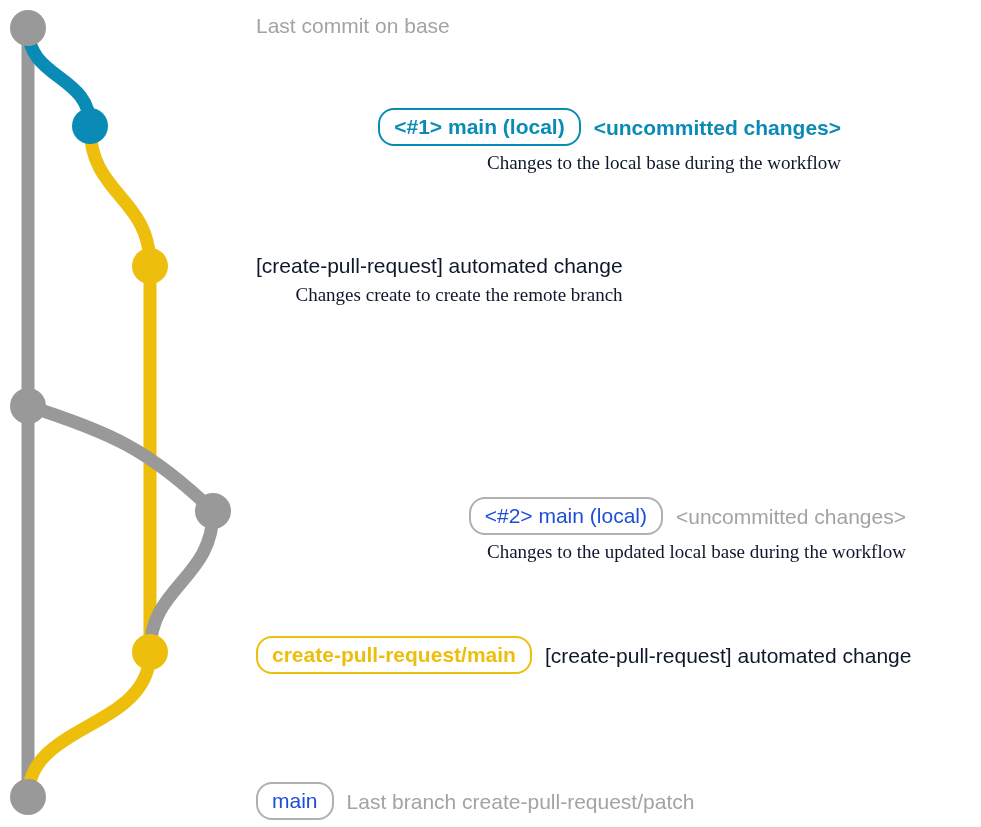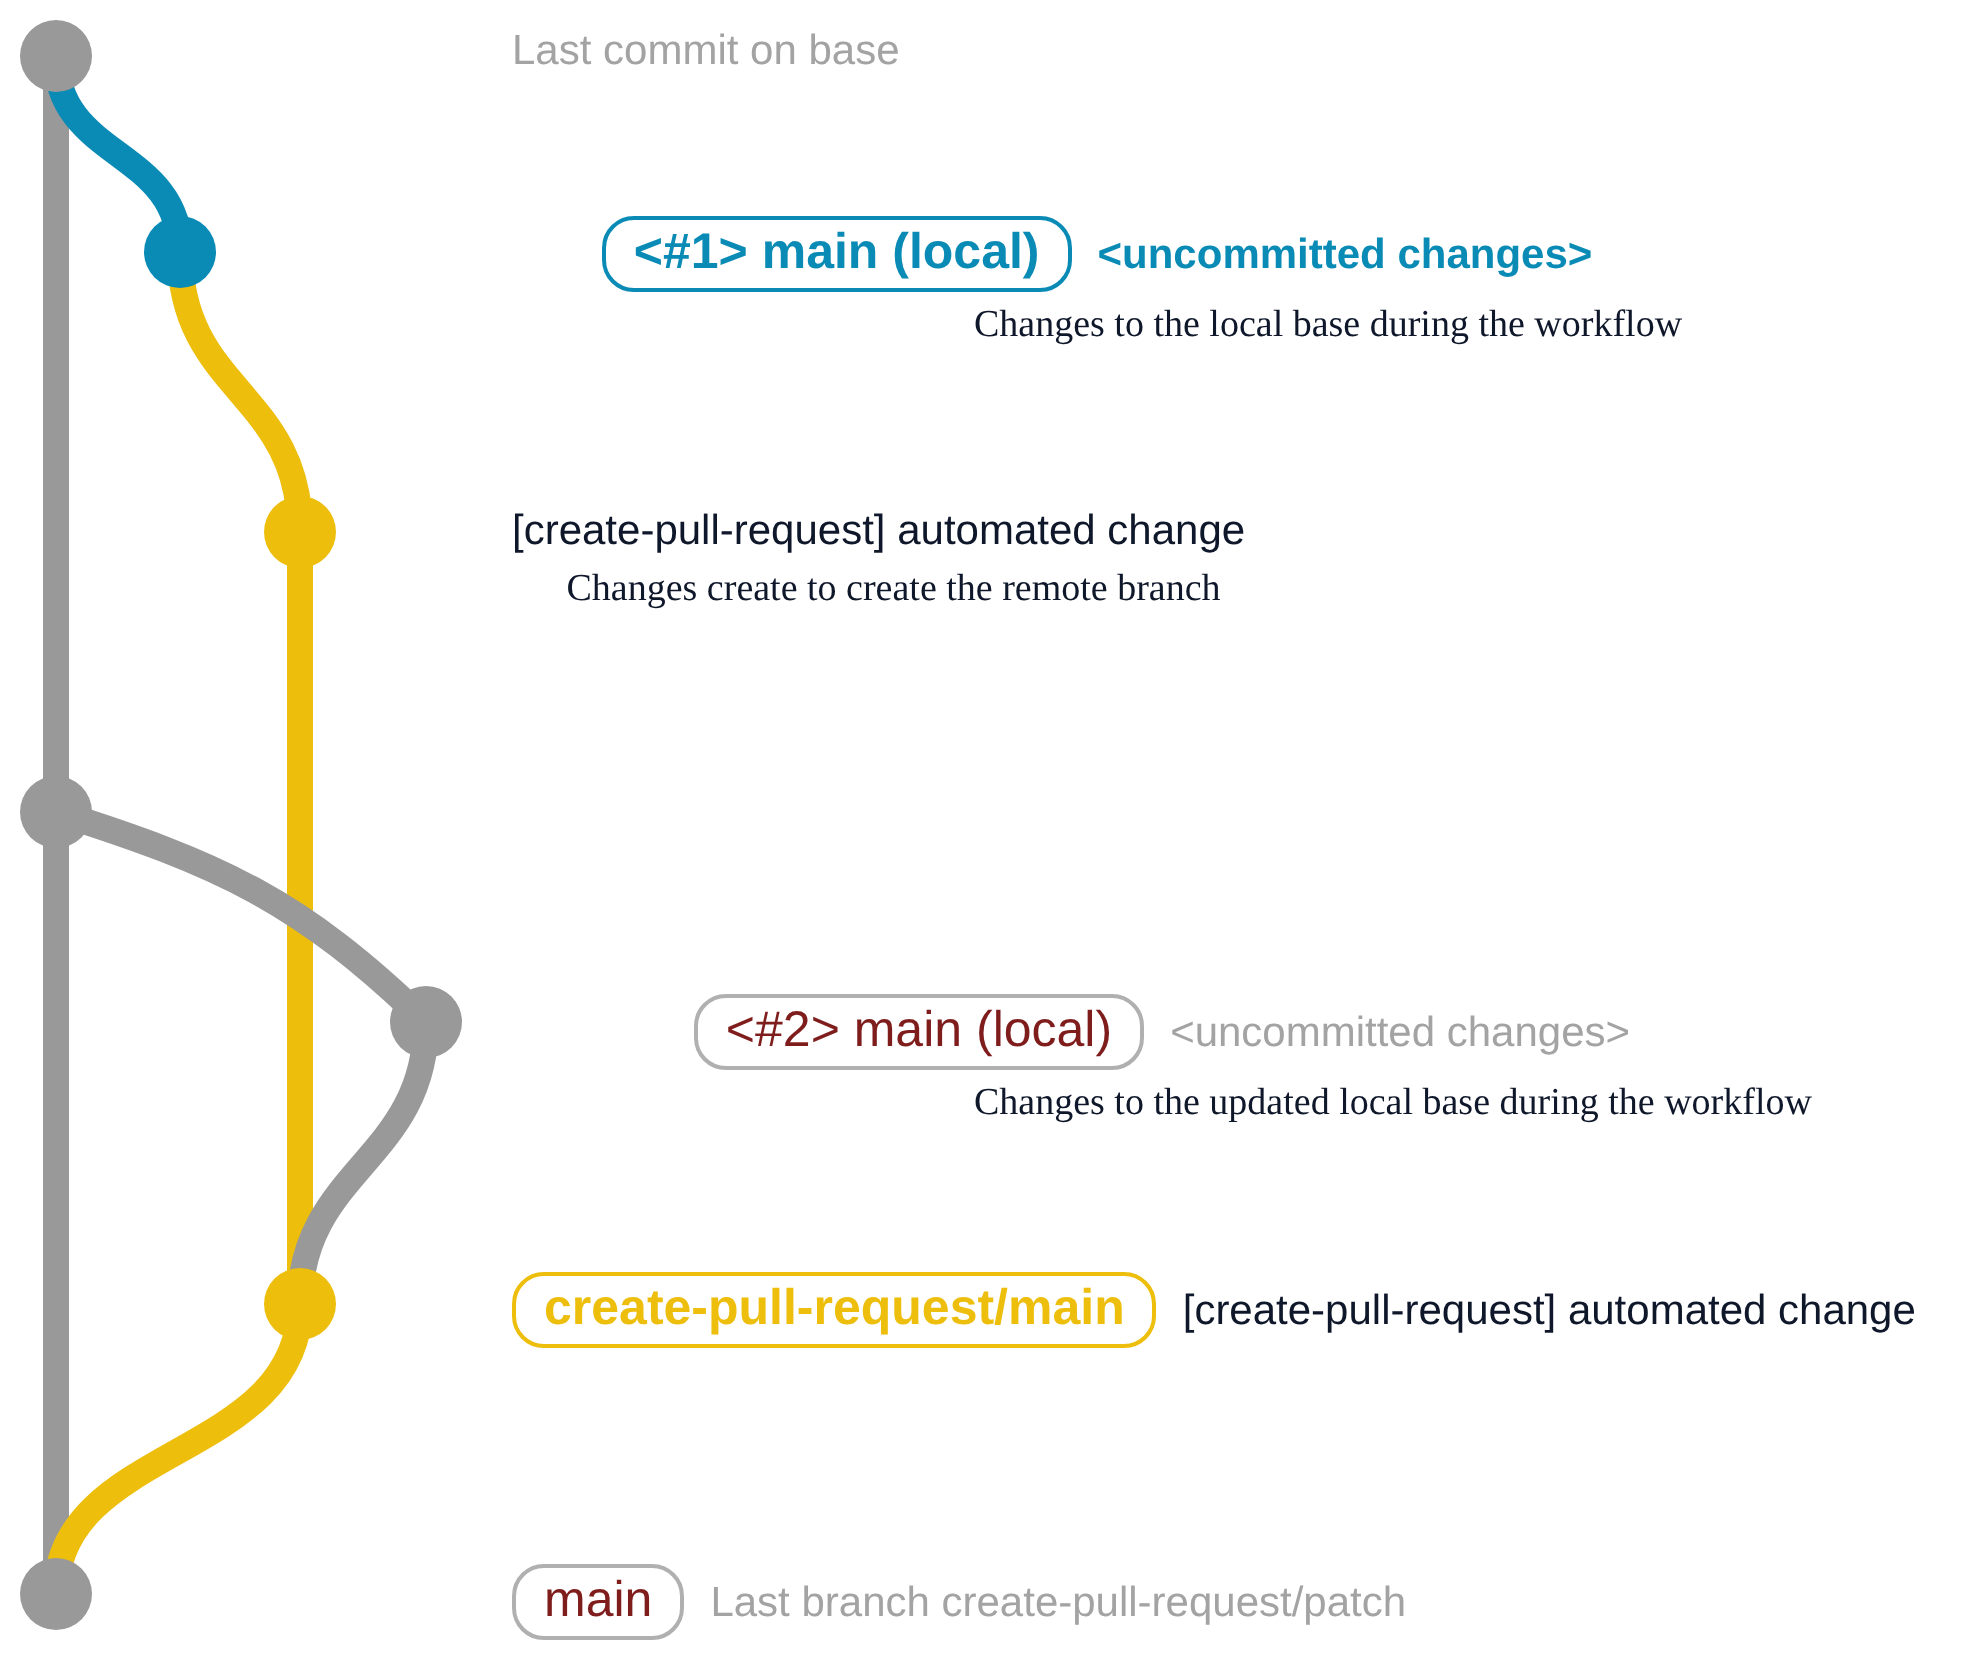--- a/index.html
+++ b/index.html
@@ -24,43 +24,43 @@
     width: 260px; height: 827px;
   }
   .labels-layer {
     position: absolute;
     left: 0; top: 0;
     width: 981px; height: 827px;
   }
   .row {
     position: absolute;
     display: flex;
-    align-items: center;
+    align-items: flex-end;
     flex-direction: column;
   }
   .row-main {
     display: flex;
     align-items: center;
     white-space: nowrap;
   }
   .pill {
     display: inline-block;
     border: 2px solid #999999;
     border-radius: 16px;
     padding: 4px 14px 5px 14px;
-    font-size: 25px;
+    font-size: 21px;
     line-height: 25px;
     font-weight: 400;
     color: #999999;
     background: transparent;
     white-space: nowrap;
   }
   .pill.teal { border-color: #0a8bb5; color: #0a8bb5; font-weight: 700; }
   .pill.yellow { border-color: #edbe0c; color: #edbe0c; font-weight: 700; }
-  .pill.gray { border-color: #b0b0b0; color: #7f1d1d; font-weight: 400; }
+  .pill.gray { border-color: #b0b0b0; color: #1d4ed8; font-weight: 400; }
   .subject {
     font-size: 21px;
     line-height: 25px;
     white-space: nowrap;
     margin-left: 13px;
   }
   .subject.teal { color: #0a8bb5; font-weight: 700; }
   .subject.yellow { color: #0f172a; font-weight: 400; }
   .subject.gray { color: #a3a3a3; font-weight: 400; }
   .subject.standalone { margin-left: 0; }

